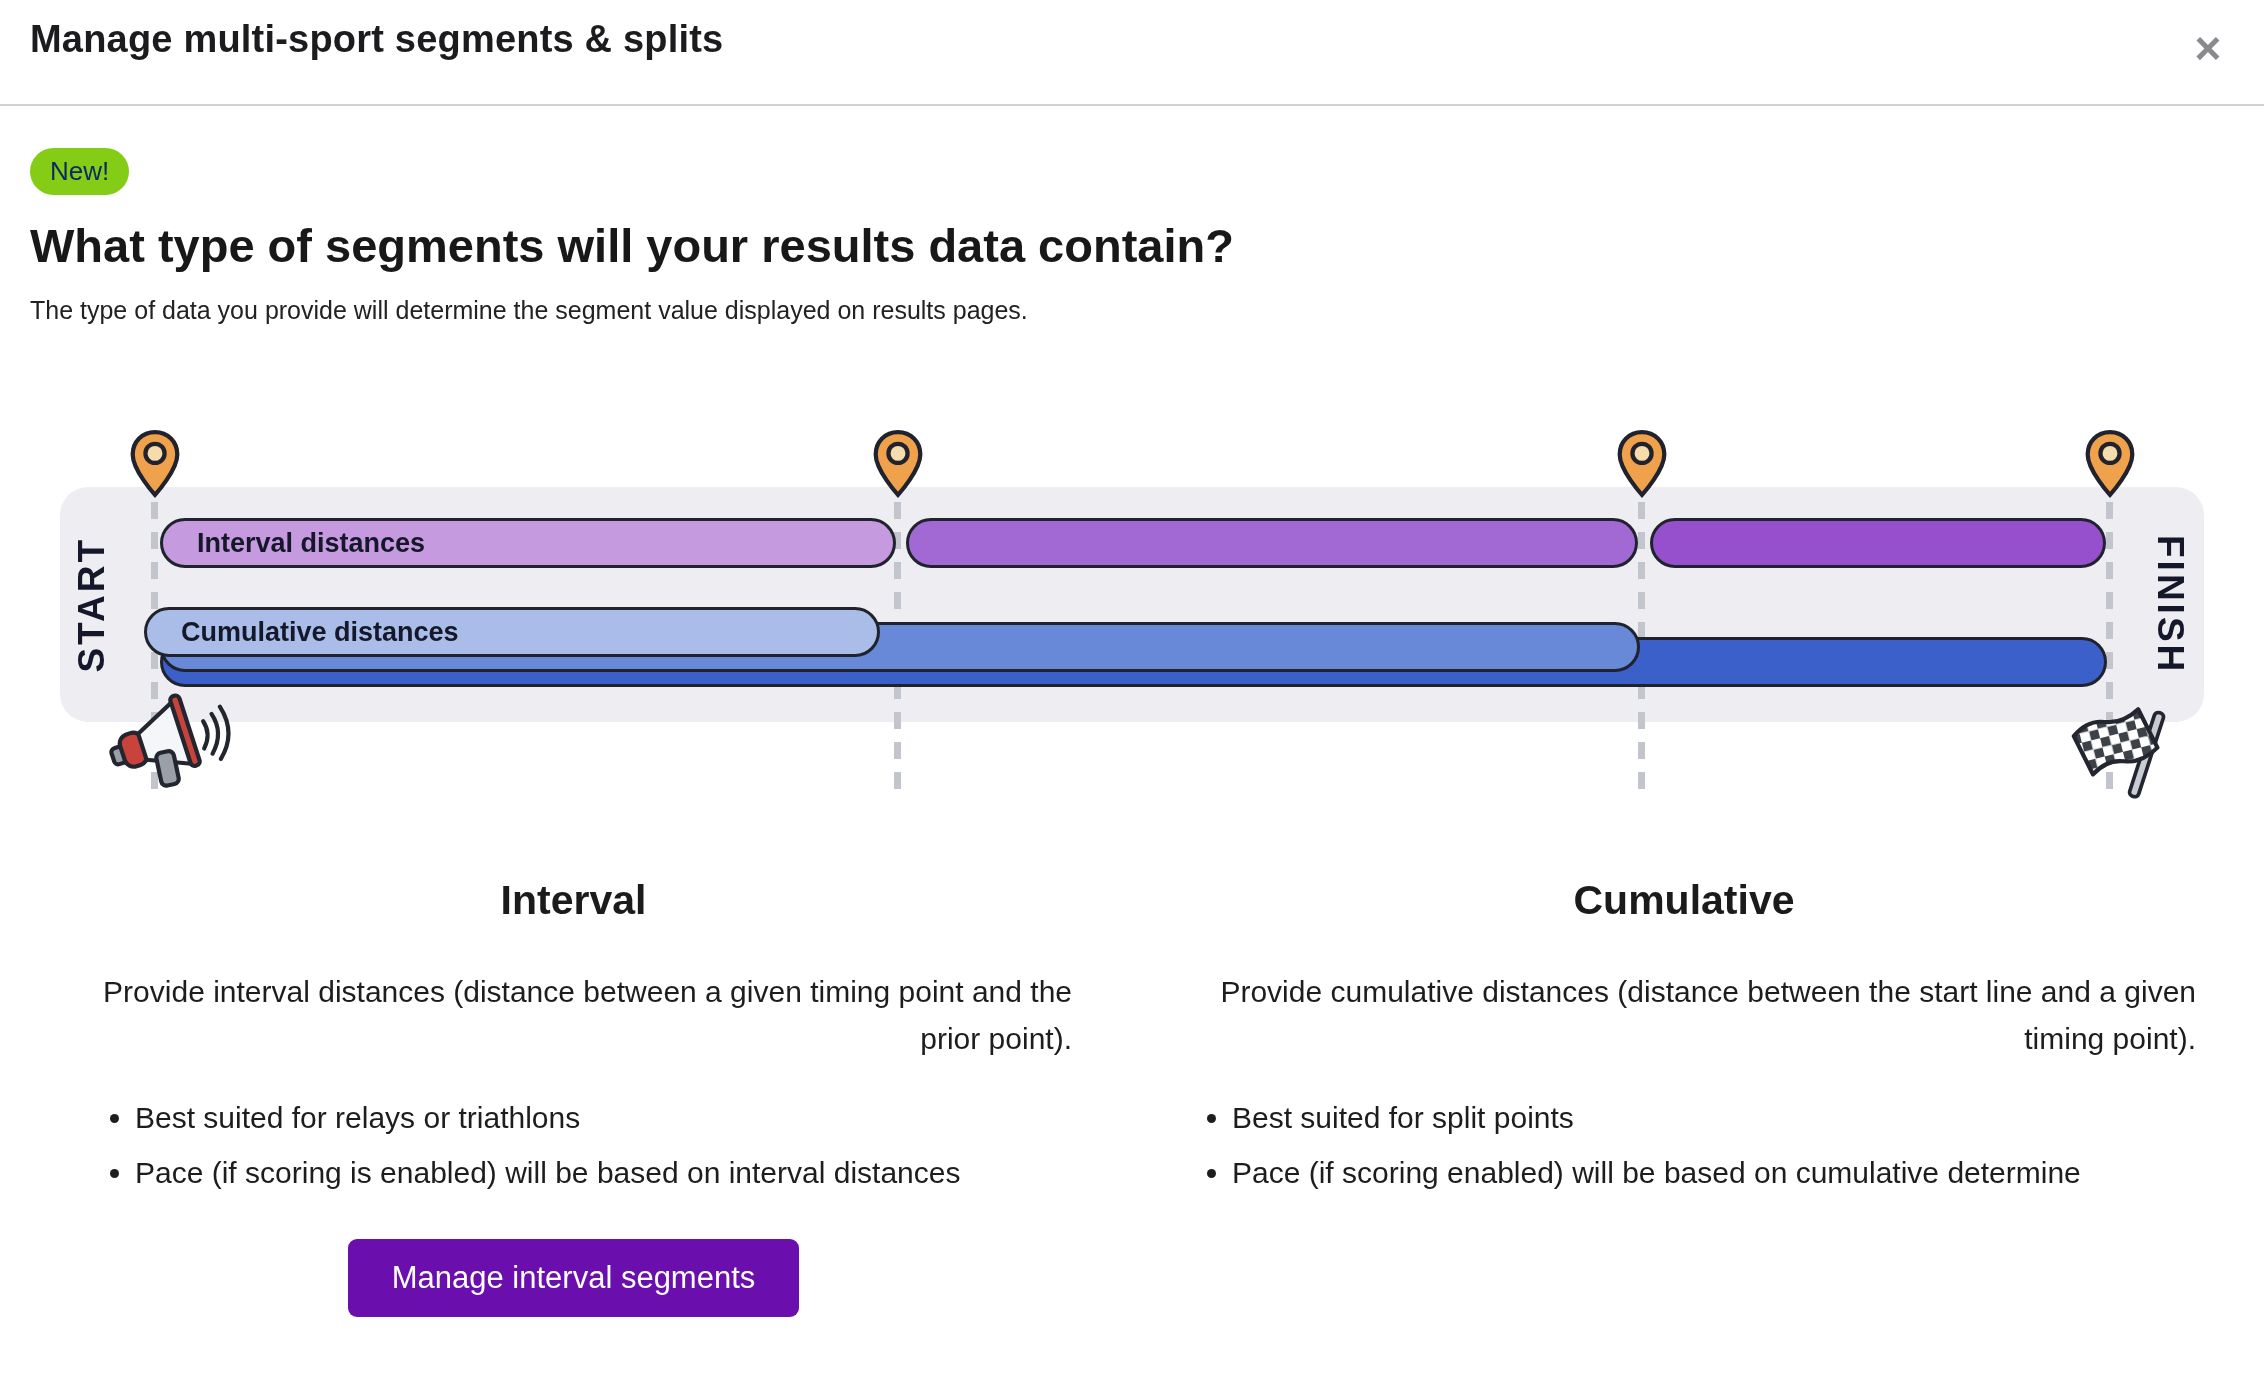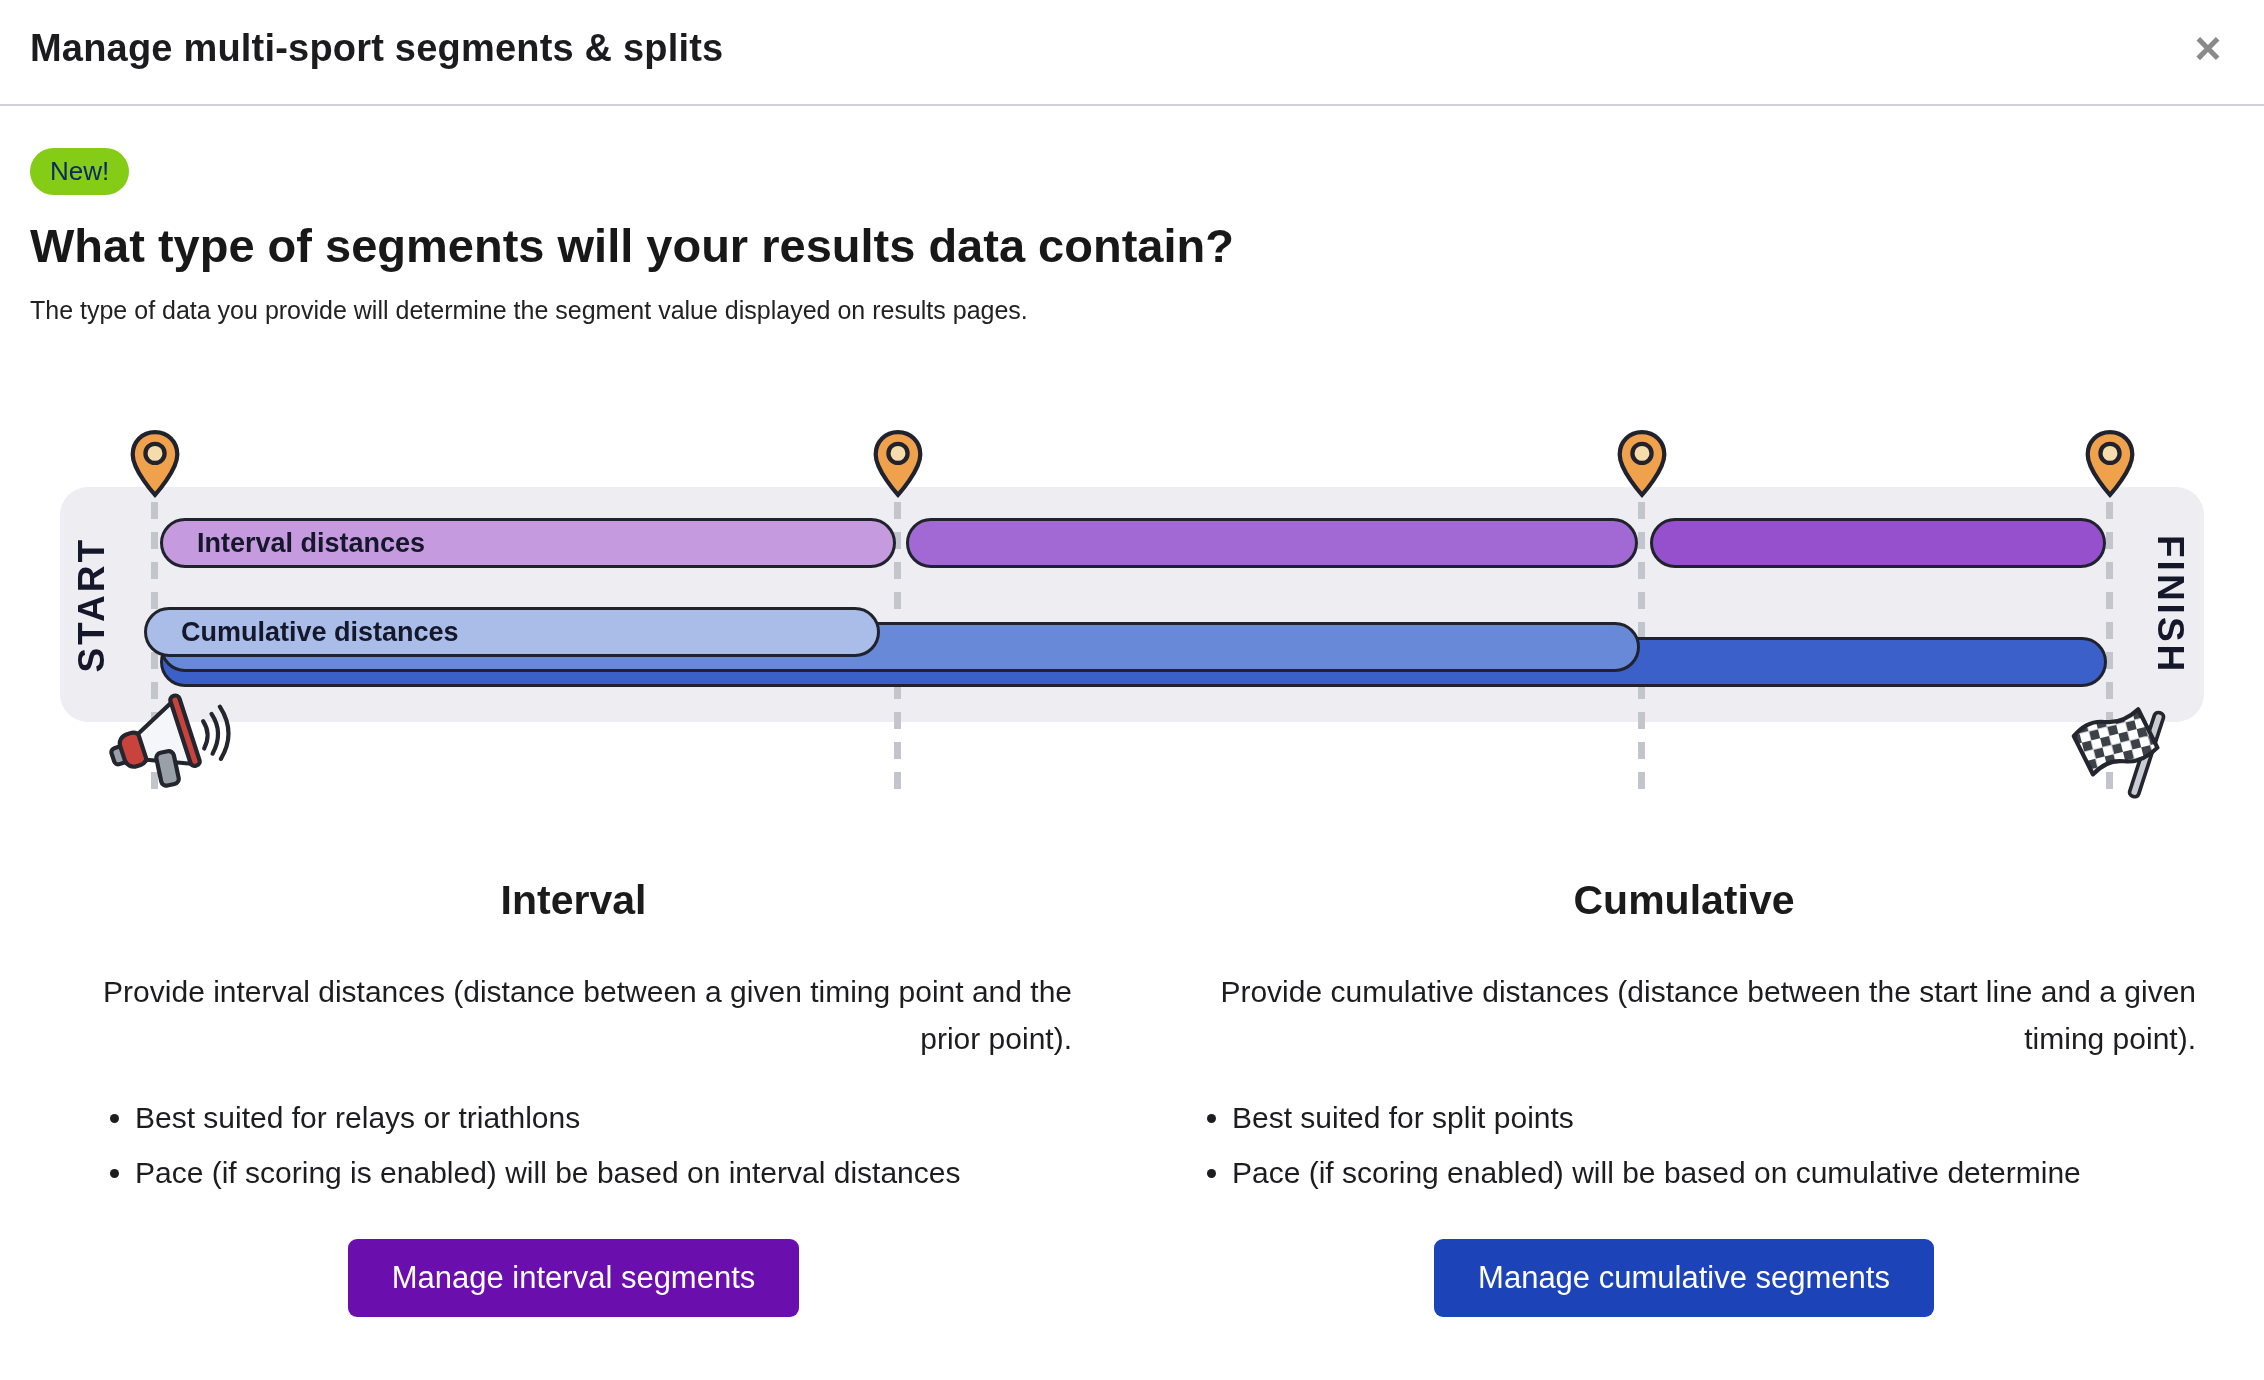--- a/index.html
+++ b/index.html
@@ -11,21 +11,21 @@
     color: #1d1d1f;
     overflow: hidden;
   }
 
   
   .modal-header {
     position: absolute; top: 0; left: 0; width: 2264px; height: 106px;
     border-bottom: 2px solid #d2d2d6; background: #fff;
   }
   .modal-title {
-    position: absolute; left: 30px; top: 27px;
+    position: absolute; left: 30px; top: 18px;
     font-size: 38px; font-weight: 700; color: #1c1c1e; letter-spacing: 0.2px;
   }
   .close-btn {
     position: absolute; right: 26px; top: 18px;
     width: 60px; height: 60px; border: none; background: transparent;
     font-size: 46px; font-weight: 700; color: #8a8a8e; cursor: pointer;
     line-height: 60px; text-align: center;
   }
 
   
@@ -186,18 +186,15 @@
     </div>
   </div>
 
   <div class="col right">
     <h2>Cumulative</h2>
     <p>Provide cumulative distances (distance between the start line and a given timing point).</p>
     <ul>
       <li>Best suited for split points</li>
       <li>Pace (if scoring enabled) will be based on cumulative determine</li>
     </ul>
-    <div class="btn-row">
-      <button class="manage-btn" style="background-color: rgb(29, 67, 184);">Manage cumulative segments</button>
-    </div>
   </div>
 
 </div>
 
 </body></html>

